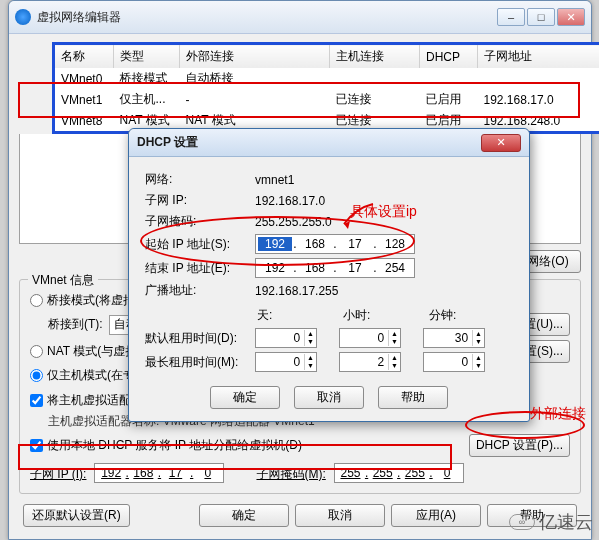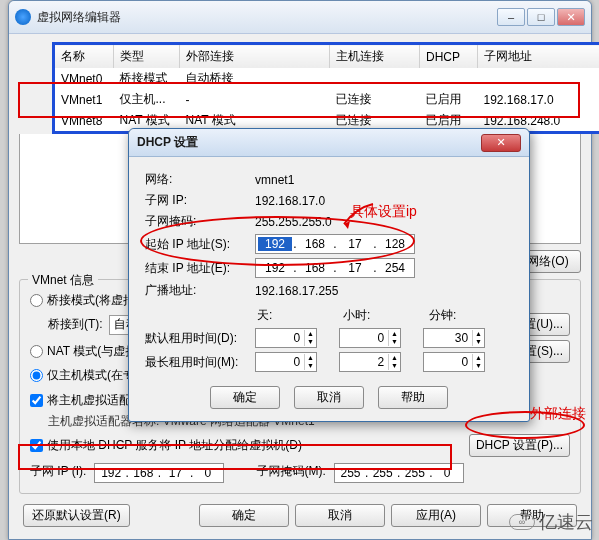--- a/index.html
+++ b/index.html
@@ -29,21 +29,21 @@
 .small-btn{min-width:auto;padding:2px 6px;}
 
 .group { border:1px solid #c0c0c0; border-radius:3px; padding:8px 10px 10px; margin-top:4px; position:relative; }
 .group .legend { position:absolute; top:-8px; left:8px; background:#f0f0f0; padding:0 4px; }
 .radio-row, .check-row { display:flex; align-items:center; gap:4px; margin:4px 0; }
 input[type=radio],input[type=checkbox]{margin:0;}
 .combo { display:flex; align-items:center; border:1px solid #9c9c9c; background:#fff; height:20px; }
 .combo span{padding:0 4px;}
 .combo .arrow{border-left:1px solid #ccc;padding:0 3px;}
 
-.subnet-row{display:flex;align-items:flex-start;gap:8px;margin-top:6px;}
+.subnet-row{display:flex;align-items:flex-end;gap:8px;margin-top:6px;text-decoration:underline;}
 
 .footer{display:flex;gap:6px;justify-content:flex-end;align-items:center;margin-top:10px;padding:0 4px;}
 .footer .left{margin-right:auto;}
 
 
 .dhcp-dialog{position:absolute;left:128px;top:128px;width:402px;background:#f0f0f0;border:1px solid #3a6ea5;border-radius:6px 6px 3px 3px;box-shadow:2px 3px 12px rgba(0,0,0,.45);}
 .dhcp-title{height:28px;background:linear-gradient(#eaf1fb,#cbdcf0);border-radius:6px 6px 0 0;display:flex;align-items:center;padding:6px 8px;border-bottom:1px solid #9fb8d5;}
 .dhcp-title .t{flex:1;color:#1a1a1a;font-weight:bold;}
 .dhcp-title .x{width:40px;height:18px;background:linear-gradient(#e98686,#c53a3a);border:1px solid #9c2f2f;border-radius:3px;color:#fff;display:flex;align-items:center;justify-content:center;font-size:11px;}
 .dhcp-body{padding:10px 16px 12px;}

